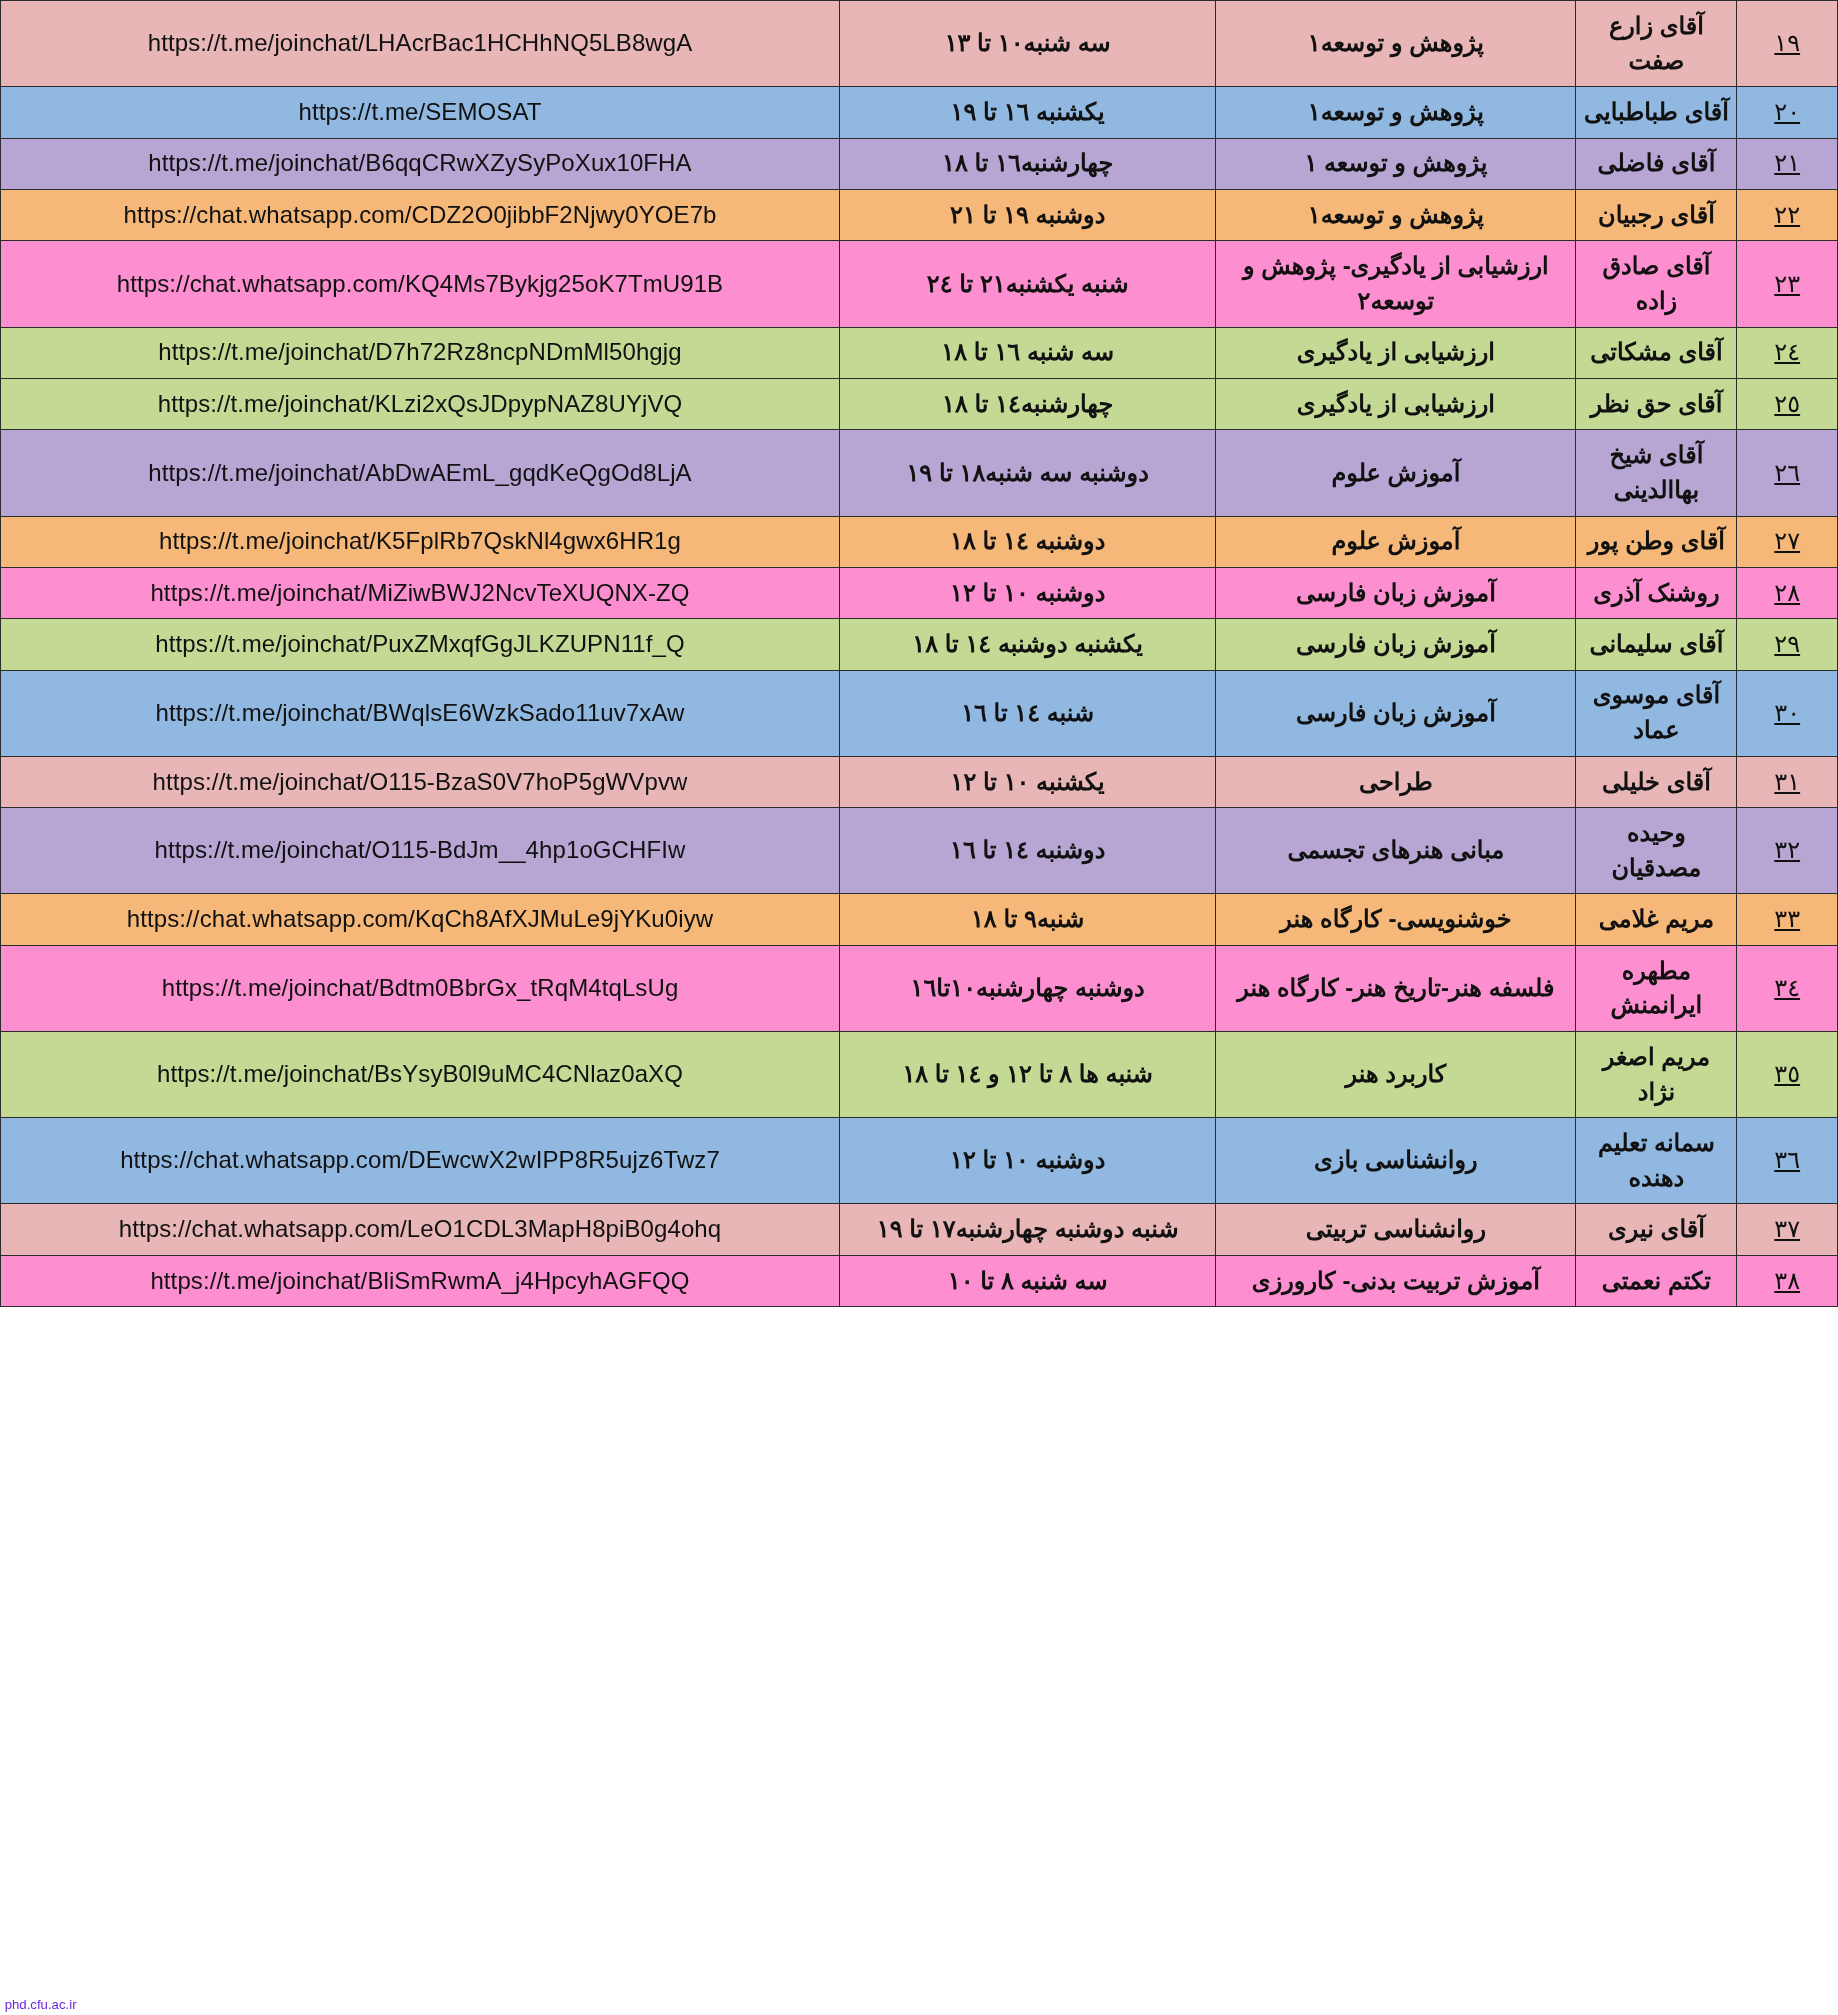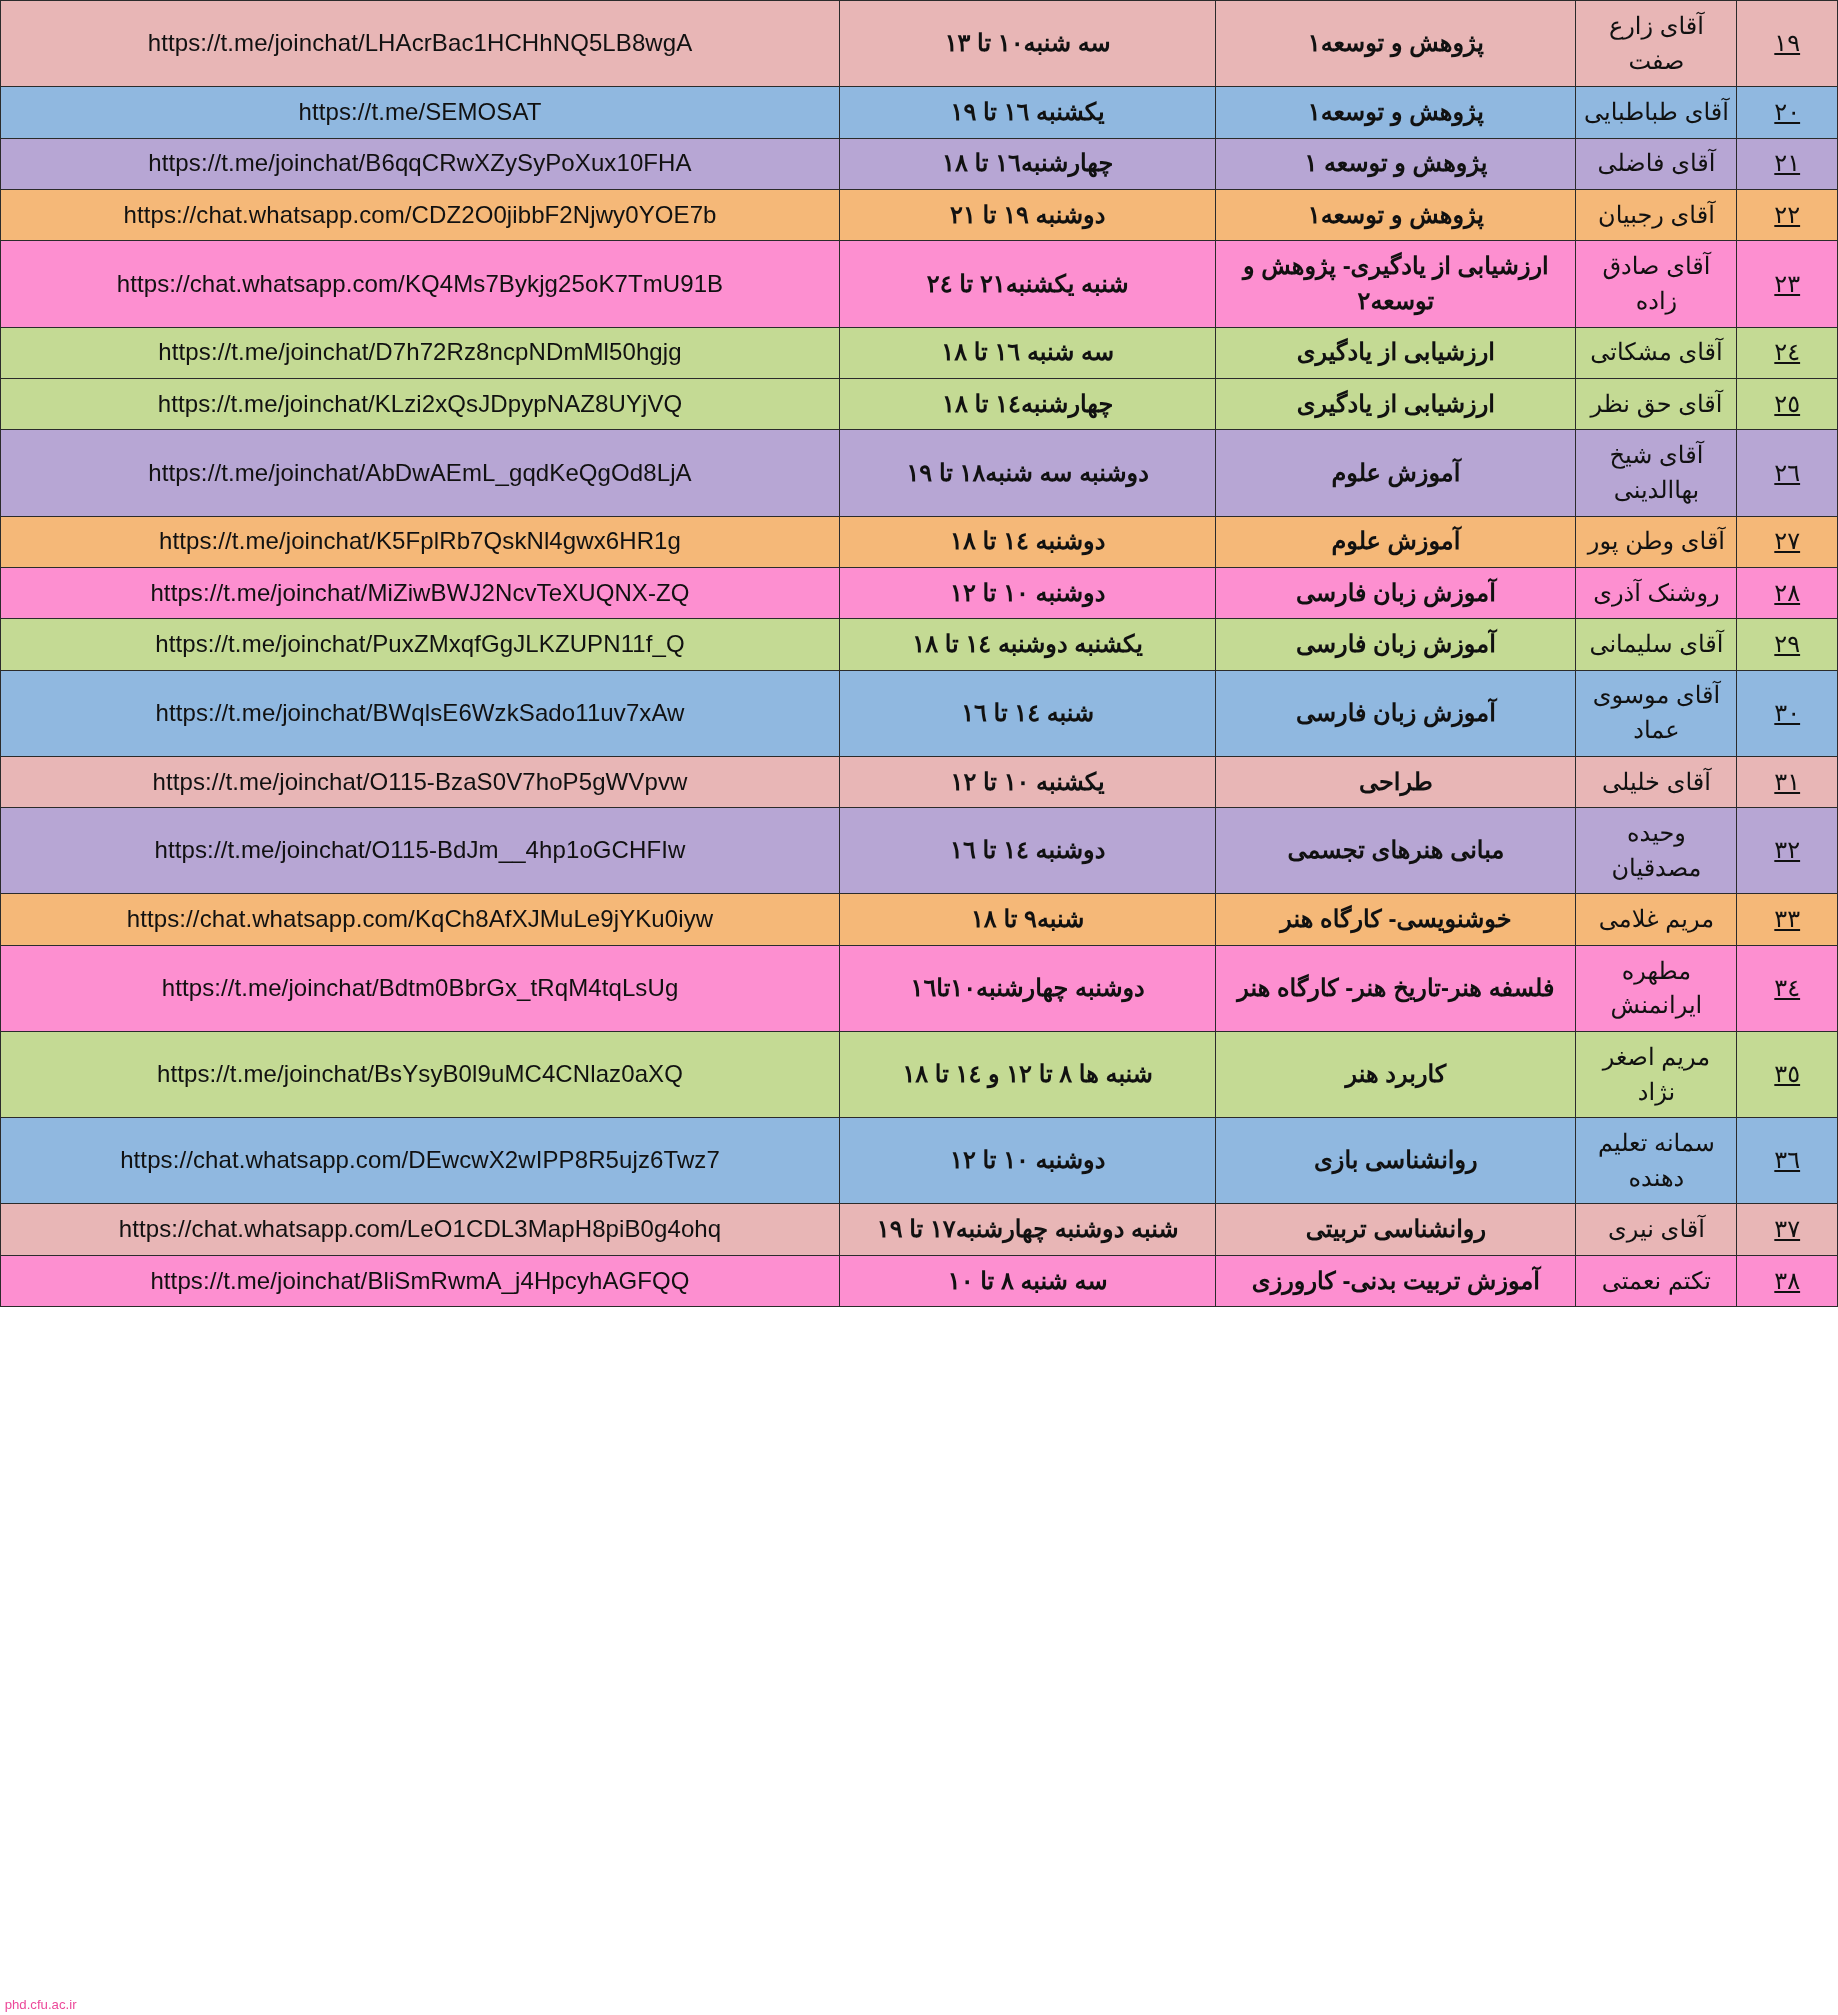--- a/index.html
+++ b/index.html
@@ -31,20 +31,21 @@
     padding: 7.8px 6.2px;
     color: #111111;
   }
   td.col-num {
     width: 100px;
     font-size: 24px;
     text-decoration: underline;
   }
   td.col-name {
     width: 160px;
+    font-weight: bold;
   }
   td.col-subject {
     width: 358px;
     font-weight: bold;
   }
   td.col-time {
     width: 374px;
     font-weight: bold;
   }
   td.col-link {
@@ -52,21 +53,21 @@
     direction: ltr;
     font-size: 23px;
     letter-spacing: 0.1px;
     margin-left: 8px;
   }
   .footer-stamp {
     position: absolute;
     left: 4.7px;
     bottom: 3.1px;
     font-size: 13.2px;
-    color: #ec4899;
+    color: #6d28d9;
     direction: ltr;
     font-family: "Liberation Sans", sans-serif;
   }
 </style>
 </head>
 <body>
 
 <div id="page">
   <table class="schedule">
     <tbody>

